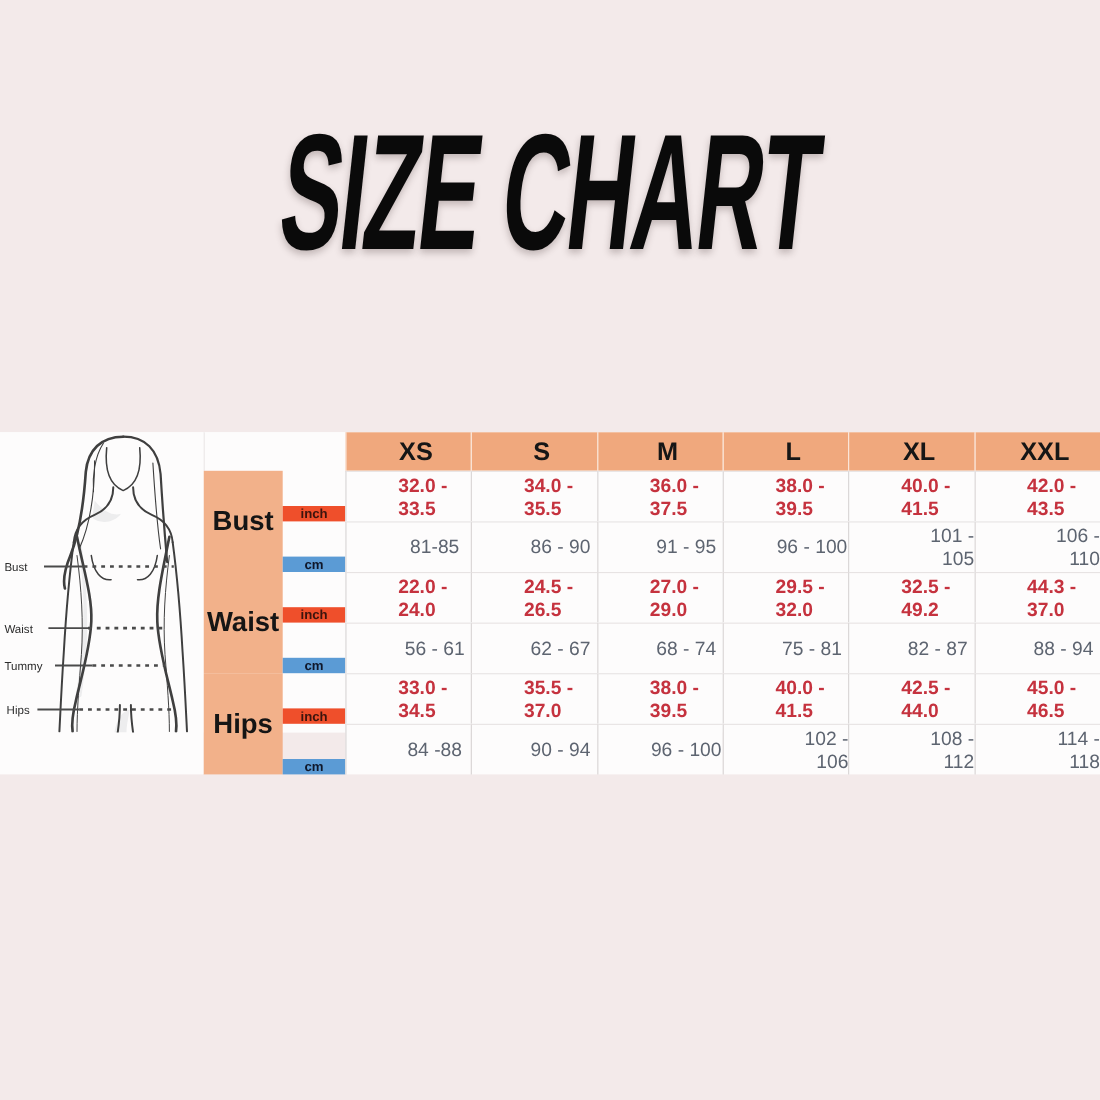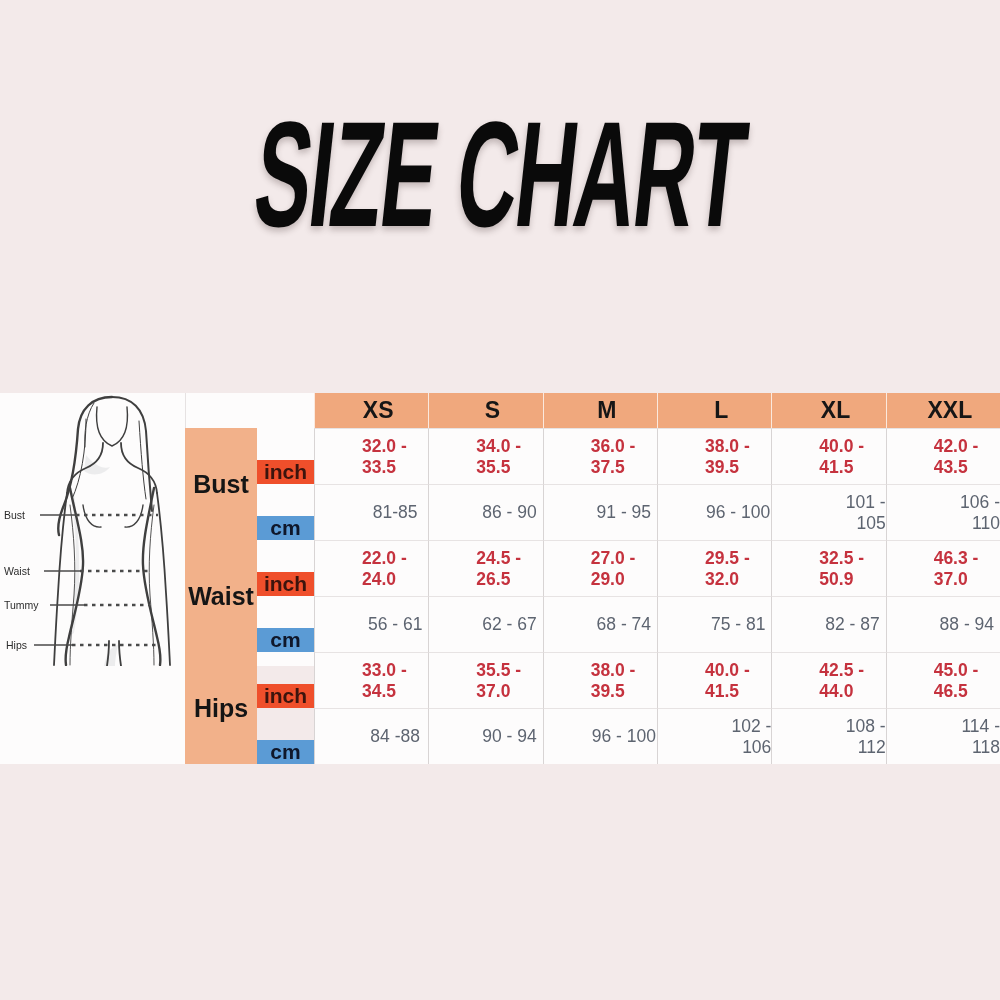--- a/index.html
+++ b/index.html
@@ -46,21 +46,21 @@
     border-left:1px solid rgba(255,255,255,0.75);
     padding-left:13px;
   }
   .mlabel{
     background:#f2b18a;
     display:flex;align-items:center;justify-content:center;
     font-weight:700;font-size:25px;color:#151515;
   }
   .unit{
     display:flex;align-items:center;justify-content:center;
-    font-weight:700;font-size:21px;margin-top:32px;
+    font-weight:700;font-size:12px;margin-top:32px;
   }
   .unit.inch{background:#ef4f2b;color:#3c140d;}
   .unit.cm{background:#5b9bd5;color:#0f172a;}
   .cell{
     background:#fdfcfc;
     display:flex;align-items:center;justify-content:center;
     font-size:17.5px;
     border-left:1px solid #d8d4d4;
     border-top:1px solid #e7e3e3;
     padding-left:47px;
@@ -204,24 +204,24 @@
     <div class="cell row-inch gr4 gc5">
         <span class="val">24.5 - 26.5</span>
       </div>
     <div class="cell row-inch gr4 gc6">
         <span class="val">27.0 - 29.0</span>
       </div>
     <div class="cell row-inch gr4 gc7">
         <span class="val">29.5 - 32.0</span>
       </div>
     <div class="cell row-inch gr4 gc8">
-        <span class="val">32.5 - 50.9</span>
+        <span class="val">32.5 - 49.2</span>
       </div>
     <div class="cell row-inch gr4 gc9">
-        <span class="val">46.3 - 37.0</span>
+        <span class="val">44.3 - 37.0</span>
       </div>
 
     <div class="cell row-cm gr5 gc4">
         <span class="val">56 - 61</span>
       </div>
     <div class="cell row-cm gr5 gc5">
         <span class="val">62 - 67</span>
       </div>
     <div class="cell row-cm gr5 gc6">
         <span class="val">68 - 74</span>

